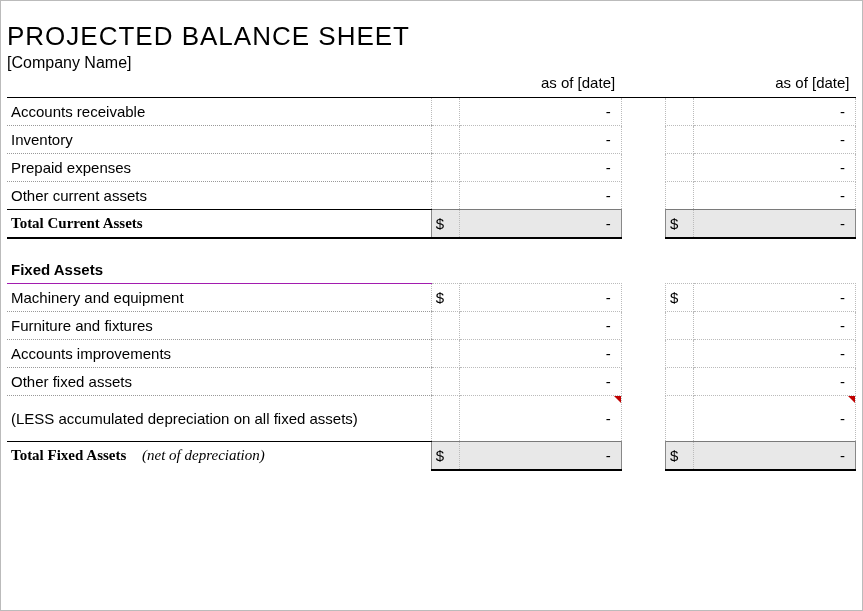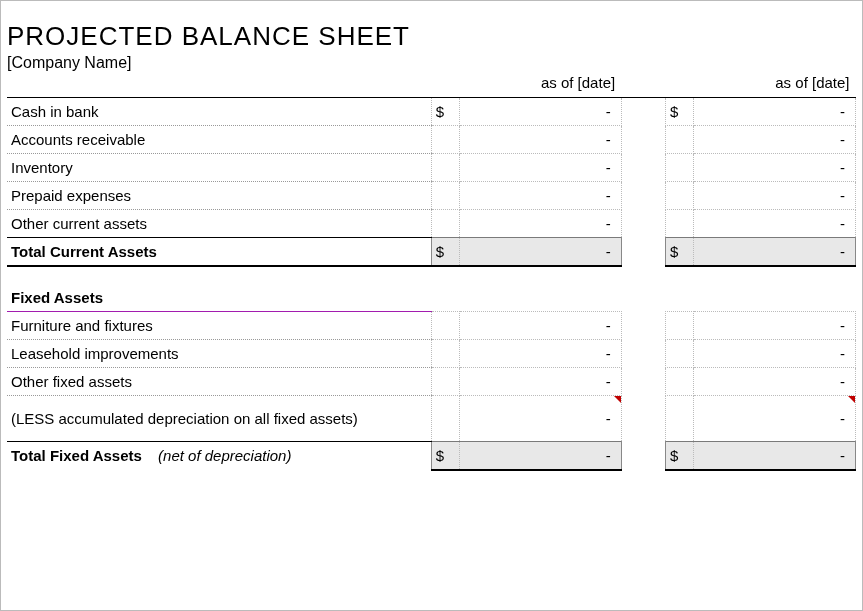--- a/index.html
+++ b/index.html
@@ -75,20 +75,21 @@
     text-align: right;
     padding-right: 10px;
     font-size: 15px;
   }
   td.gap { border: none; }
 
   tr.total td.lbl {
     font-weight: 700;
     border-top: 1px solid #000;
     border-bottom: 2px solid #000;
+    font-family: Liberation Serif, serif;
   }
   tr.total td.cur,
   tr.total td.val {
     background: #e8e8e8;
     border-top: 1.5px solid #7a7a7a;
     border-bottom: 2.5px double #000;
     font-weight: 400;
   }
   tr.total td.cur { border-left: 1px solid #888; }
   tr.total td.val { border-right: 1px solid #888; }
@@ -138,28 +139,20 @@
     <tr class="header-bottom">
       <th></th>
       <th class="col-sub" colspan="2">as of [date]</th>
       <th></th>
       <th class="col-sub" colspan="2">as of [date]</th>
     </tr>
 
     </tbody>
       <tbody id="current-assets-body">
         <tr>
-          <td class="lbl">Cash in bank</td>
-          <td class="cur">$</td>
-          <td class="val">-</td>
-          <td class="gap"></td>
-          <td class="cur">$</td>
-          <td class="val">-</td>
-        </tr>
-        <tr>
           <td class="lbl">Accounts receivable</td>
           <td class="cur"></td>
           <td class="val">-</td>
           <td class="gap"></td>
           <td class="cur"></td>
           <td class="val">-</td>
         </tr>
         <tr>
           <td class="lbl">Inventory</td>
           <td class="cur"></td>
@@ -205,29 +198,37 @@
       <td class="cur"></td>
           <td class="val"></td>
           <td class="gap"></td>
           <td class="cur"></td>
           <td class="val"></td>
     </tr>
 
     </tbody>
       <tbody id="fixed-assets-body">
         <tr>
+          <td class="lbl">Machinery and equipment</td>
+          <td class="cur">$</td>
+          <td class="val">-</td>
+          <td class="gap"></td>
+          <td class="cur">$</td>
+          <td class="val">-</td>
+        </tr>
+        <tr>
           <td class="lbl">Furniture and fixtures</td>
           <td class="cur"></td>
           <td class="val">-</td>
           <td class="gap"></td>
           <td class="cur"></td>
           <td class="val">-</td>
         </tr>
         <tr>
-          <td class="lbl">Leasehold improvements</td>
+          <td class="lbl">Accounts improvements</td>
           <td class="cur"></td>
           <td class="val">-</td>
           <td class="gap"></td>
           <td class="cur"></td>
           <td class="val">-</td>
         </tr>
         <tr>
           <td class="lbl">Other fixed assets</td>
           <td class="cur"></td>
           <td class="val">-</td>

